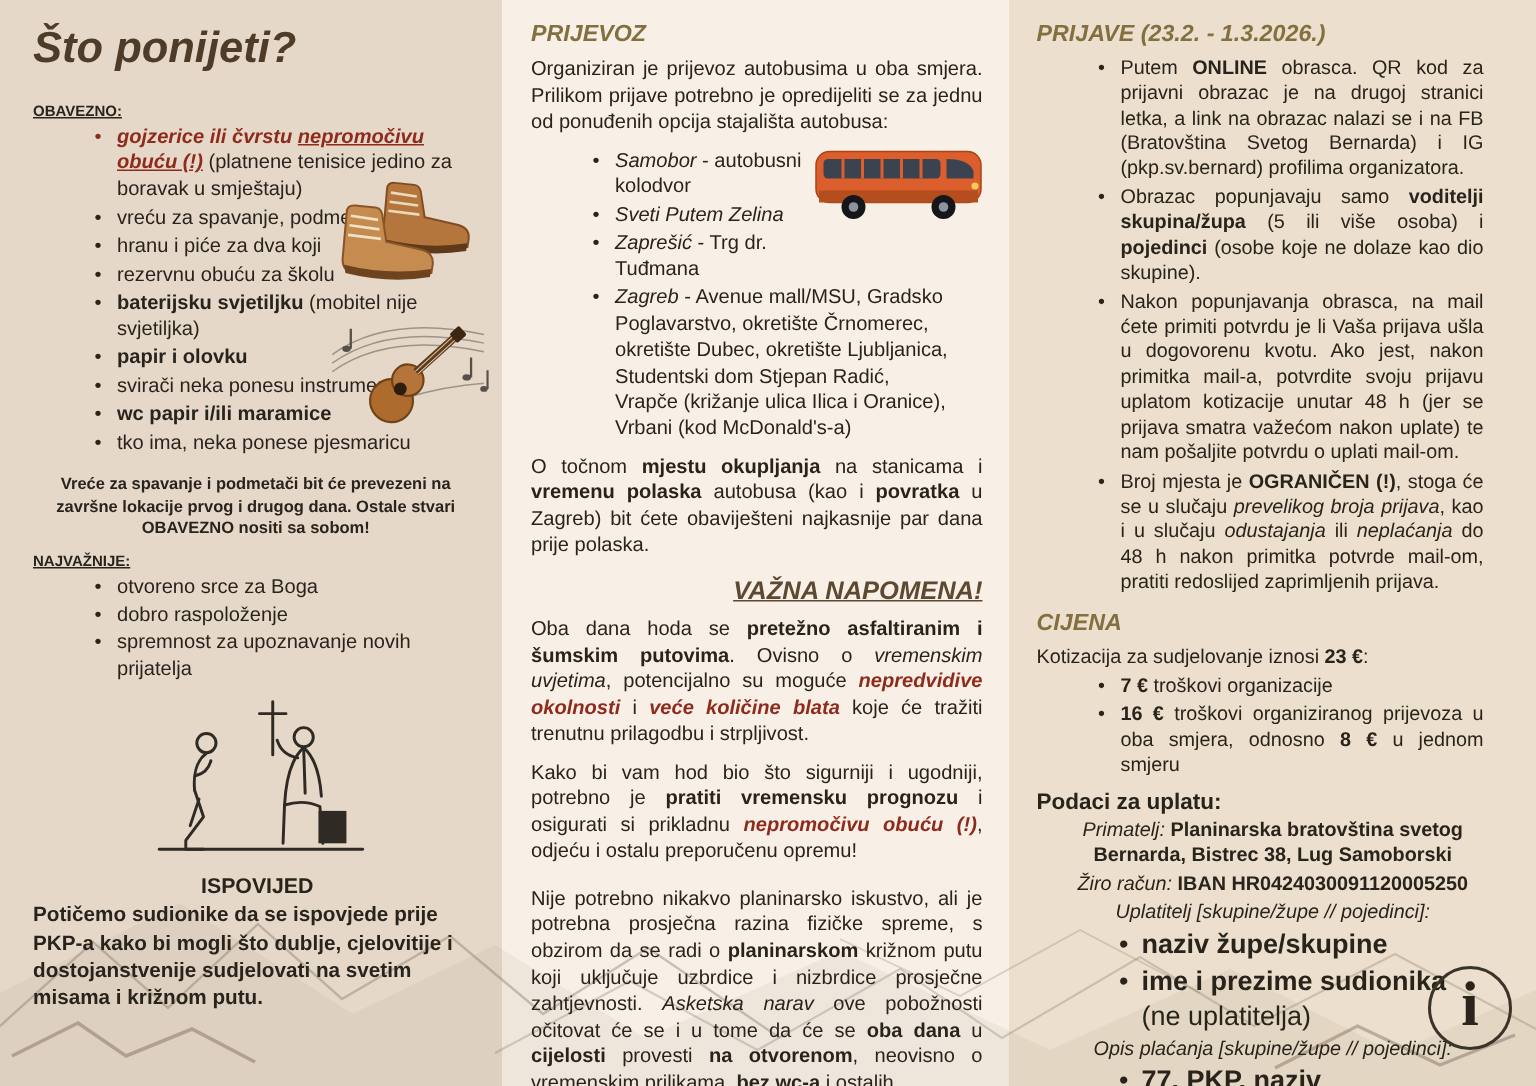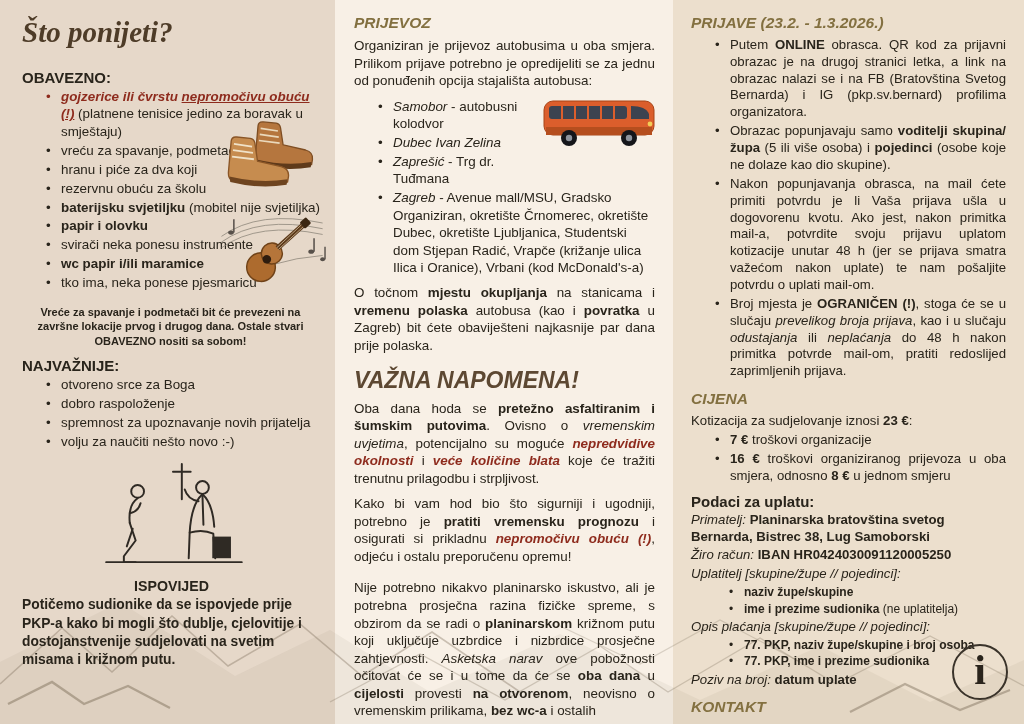--- a/index.html
+++ b/index.html
@@ -16,48 +16,48 @@
   .mountains { position:absolute; left:0; bottom:0; z-index:0; pointer-events:none; }
   .panel { position:relative; z-index:1; height:100%; }
   .panel.left  { width:335px; padding:10px 14px 0 22px; }
   .panel.mid   { width:338px; padding:12px 18px 0 19px; }
   .panel.right { width:351px; padding:12px 18px 0 18px; }
 
   .b { font-weight:bold; } .i { font-style:italic; }
   .red { color:#8e2b1d;font-style:italic; } .u { text-decoration:underline; }
 
   
-  .title { font-size:29px; font-style:italic; font-weight:bold; color:#4e3c28; margin:6px 0 20px 0;font-family:Liberation Serif, serif; }
-  .sec-h { font-weight:bold; font-size:15px; margin:8px 0 2px 0; }
-  .blist { list-style:none; margin:2px 0; padding:0 0 0 24px; font-size:13.4px; line-height:1.3; }
+  .title { font-size:29px; font-style:italic; font-weight:bold; color:#4e3c28; margin:6px 0 20px 0; }
+  .sec-h { font-weight:bold; font-size:10px; margin:8px 0 2px 0;text-decoration:underline; }
+  .blist { list-style:none; margin:2px 17px; padding:0 0 0 24px; font-size:13.4px; line-height:1.3; }
   .blist li { position:relative; padding-left:15px; margin:1.5px 0; }
   .blist li::before { content:"\2022"; position:absolute; left:0; }
   .obav li.red-item::before { color:#8e2b1d; }
   .note { font-weight:bold; text-align:center; font-size:11px; line-height:1.32; margin:13px 2px 9px 0; }
   .boots  { position:absolute; top:114px; right:12px; }
   .guitar { position:absolute; top:202px; right:4px; }
   .confession-wrap { text-align:center; margin:8px 0 0 0; }
   .isp-h { text-align:center; font-weight:bold; font-size:14.2px; margin-top:4px; }
   .isp-t { text-align:left; font-weight:bold; font-size:13.8px; line-height:1.33; margin:2px 0 0 0; }
 
   
   .h-olive { color:#837040; font-weight:bold; font-style:italic; font-size:15.5px; margin:2px 0 5px 0; }
   .panel.mid p { font-size:13.4px; line-height:1.31; margin:4px 0 8px 0; }
   .just { text-align:justify; }
   .bus-float { float:right; margin:0 0 4px 8px; }
   .stations { margin-bottom:8px; }
-  .vazna { text-align:left; color:#5d4832; font-weight:bold; font-style:italic; font-size:23px; margin:12px 0 6px 0; }
+  .vazna { text-align:right; color:#5d4832; font-weight:bold; font-style:italic; font-size:17px; margin:12px 0 6px 0;text-decoration:underline; }
 
   
   .panel.right p { font-size:13.2px; line-height:1.27; margin:2px 0; }
   .rlist { font-size:13.2px; line-height:1.27; }
   .rlist li { text-align:justify; margin:2.5px 0; }
   .pay-h { font-weight:bold; font-size:15px; margin:8px 0 2px 0; }
-  .payline { margin:1px 0; }
-  .paylist { padding-left:38px; font-size:12px; line-height:1.27; }
+  .payline { margin:1px 0;text-align:center; }
+  .paylist { padding-left:38px; font-size:18px; line-height:1.27; }
   .mt8 { margin-top:10px; }
   .info-badge {
     position:absolute; right:16px; bottom:24px; width:56px; height:56px;
     border:2.5px solid #3a332a; border-radius:50%;
     display:flex; align-items:center; justify-content:center;
   }
   .info-badge span {
     font-family:"Liberation Serif","DejaVu Serif",serif;
     font-weight:bold; font-size:42px; line-height:1; color:#2a241c; margin-top:-4px;
   }
@@ -128,21 +128,20 @@
       </g>
     </svg>
 
     <p class="note">Vreće za spavanje i podmetači bit će prevezeni na završne lokacije prvog i drugog dana. Ostale stvari OBAVEZNO nositi sa sobom!</p>
 
     <div class="sec-h">NAJVAŽNIJE:</div>
     <ul class="blist">
         <li><span>otvoreno srce za Boga</span></li>
         <li><span>dobro raspoloženje</span></li>
         <li><span>spremnost za upoznavanje novih prijatelja</span></li>
-        <li><span>volju za naučiti nešto novo :-)</span></li>
       </ul>
 
     <div class="confession-wrap">
       <svg width="168" height="112" viewBox="0 0 170 114">
         <g fill="none" stroke="#2f2a24" stroke-width="2" stroke-linecap="round" stroke-linejoin="round">
           <path d="M18,106 L156,106"></path>
           <path d="M95,6 L95,42 M86,14 L104,14"></path>
           <circle cx="50" cy="34" r="6.5"></circle>
           <path d="M50,41 C43,46 41,56 42,66"></path>
           <path d="M43,56 Q51,54 53,46"></path>
@@ -177,23 +176,23 @@
         <circle cx="26" cy="40" r="8" fill="#15161a"></circle>
           <circle cx="26" cy="40" r="3.2" fill="#8e939c"></circle>
         <circle cx="86" cy="40" r="8" fill="#15161a"></circle>
           <circle cx="86" cy="40" r="3.2" fill="#8e939c"></circle>
         <circle cx="107" cy="26" r="2.4" fill="#f2cd57"></circle>
       </svg>
     </div>
 
     <ul class="blist stations">
         <li><span class="i">Samobor</span><span> - autobusni kolodvor</span></li>
-        <li><span class="i">Dubec Ivan Zelina</span></li>
+        <li><span class="i">Sveti Putem Zelina</span></li>
         <li><span class="i">Zaprešić</span><span> - Trg dr. Tuđmana</span></li>
-        <li><span class="i">Zagreb</span><span> - Avenue mall/MSU, Gradsko Organiziran, okretište Črnomerec, okretište Dubec, okretište Ljubljanica, Studentski dom Stjepan Radić, Vrapče (križanje ulica Ilica i Oranice), Vrbani (kod McDonald's-a)</span></li>
+        <li><span class="i">Zagreb</span><span> - Avenue mall/MSU, Gradsko Poglavarstvo, okretište Črnomerec, okretište Dubec, okretište Ljubljanica, Studentski dom Stjepan Radić, Vrapče (križanje ulica Ilica i Oranice), Vrbani (kod McDonald's-a)</span></li>
       </ul>
 
     <p class="just"><span>O točnom </span><span class="b">mjestu okupljanja</span><span> na stanicama i </span><span class="b">vremenu polaska</span><span> autobusa (kao i </span><span class="b">povratka</span><span> u Zagreb) bit ćete obaviješteni najkasnije par dana prije polaska.</span></p>
 
     <div class="vazna">VAŽNA NAPOMENA!</div>
     <p class="just"><span>Oba dana hoda se </span><span class="b">pretežno asfaltiranim i šumskim putovima</span><span>. Ovisno o </span><span class="i">vremenskim uvjetima</span><span>, potencijalno su moguće </span><span class="b i red">nepredvidive okolnosti</span><span> i </span><span class="b i red">veće količine blata</span><span> koje će tražiti trenutnu prilagodbu i strpljivost.</span></p>
     <p class="just"><span>Kako bi vam hod bio što sigurniji i ugodniji, potrebno je </span><span class="b">pratiti vremensku prognozu</span><span> i osigurati si prikladnu </span><span class="b i red">nepromočivu obuću (!)</span><span>, odjeću i ostalu preporučenu opremu!</span></p>
     <p class="just" style="margin-top:14px"><span>Nije potrebno nikakvo planinarsko iskustvo, ali je potrebna prosječna razina fizičke spreme, s obzirom da se radi o </span><span class="b">planinarskom</span><span> križnom putu koji uključuje uzbrdice i nizbrdice prosječne zahtjevnosti. </span><span class="i">Asketska narav</span><span> ove pobožnosti očitovat će se i u tome da će se </span><span class="b">oba dana</span><span> u </span><span class="b">cijelosti</span><span> provesti </span><span class="b">na otvorenom</span><span>, neovisno o vremenskim prilikama, </span><span class="b">bez wc-a</span><span> i ostalih </span></p>
 
   </section>

